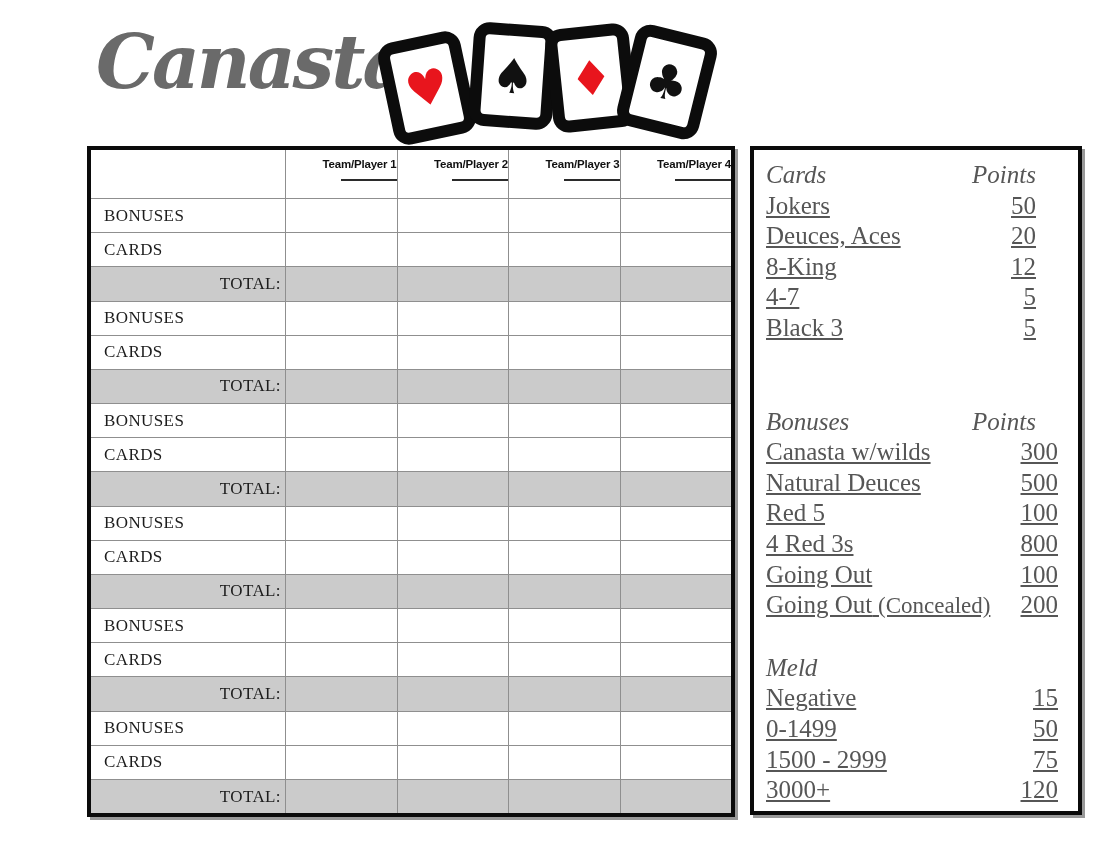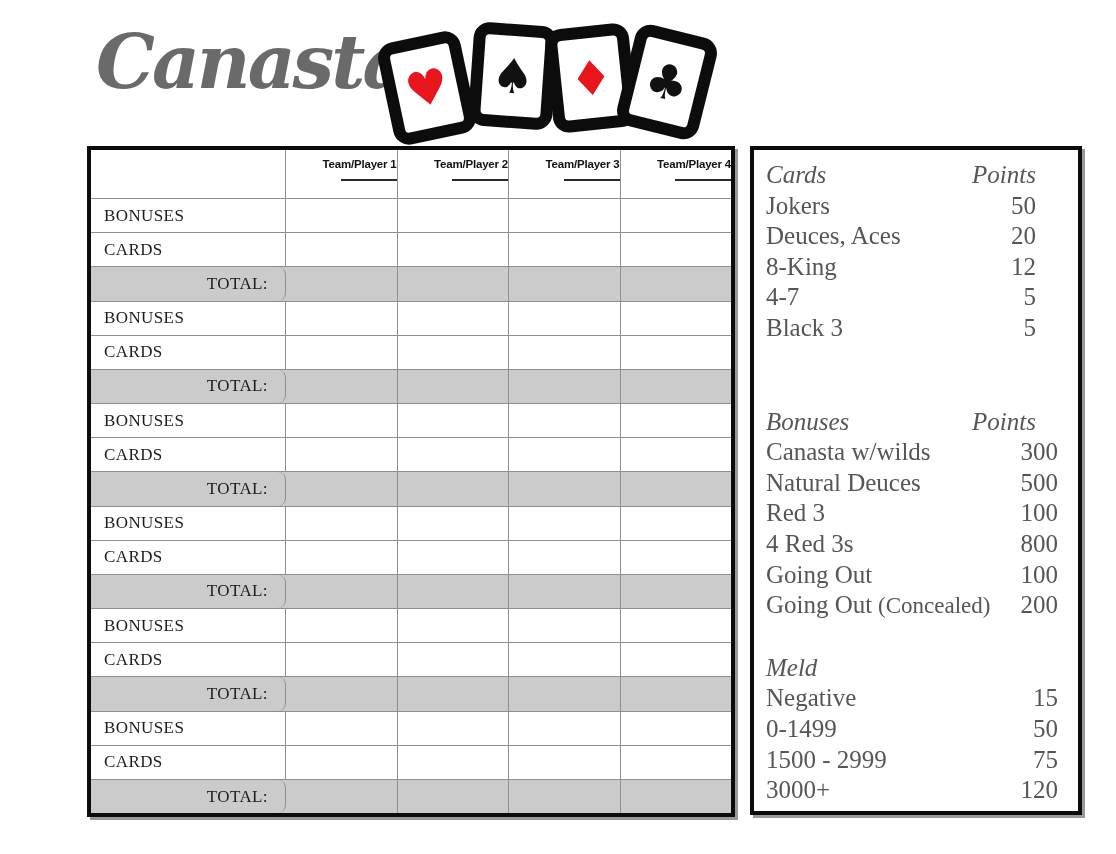--- a/index.html
+++ b/index.html
@@ -45,32 +45,32 @@
   .trow{flex:1;display:flex;border-bottom:1px solid #8f8f8f;}
   .trow:last-child{border-bottom:none;}
   .lab{
     width:195px;flex:none;box-sizing:border-box;border-right:1px solid #8f8f8f;
     display:flex;align-items:center;padding-left:13px;
     font-size:17px;color:#1c1c1c;letter-spacing:0.4px;
   }
   .cell{flex:1;border-right:1px solid #8f8f8f;}
   .cell:last-child{border-right:none;}
   .total-row{background:#cbcbcb;}
-  .total-row .lab{justify-content:flex-end;padding-right:17px;padding-left:0;border-radius:8px;}
+  .total-row .lab{justify-content:flex-end;padding-right:4px;padding-left:0;}
   
   .panel{
     position:absolute;left:750px;top:146px;width:332px;height:669px;
     box-sizing:border-box;border:4px solid #0b0b0b;background:#fff;
     padding:10px 20px 0 12px;color:#565656;
     box-shadow:3px 3px 0 rgba(0,0,0,0.4);
   }
   .sec-head{display:flex;justify-content:space-between;font-style:italic;
     font-size:25px;line-height:30.6px;}
   .pts-head{margin-right:22px;}
-  .prow{display:flex;justify-content:space-between;font-size:25px;line-height:30.6px;}
+  .prow{display:flex;justify-content:space-between;font-size:25px;line-height:30.6px;text-decoration:underline;}
   .plab{white-space:nowrap;}
   .psuffix{font-size:23px;}
   .sec-bonuses{margin-top:63px;}
   .sec-meld{margin-top:31px;}
   .sec-cards .pts{margin-right:22px;}
 </style>
 </head>
 <body>
 
 <div class="logo" style="color: rgb(106, 106, 106);">Canasta</div>
@@ -259,21 +259,21 @@
     <div class="sec-rows">
         <div class="prow">
           <span class="plab">Canasta w/wilds</span>
           <span class="pts">300</span>
         </div>
         <div class="prow">
           <span class="plab">Natural Deuces</span>
           <span class="pts">500</span>
         </div>
         <div class="prow">
-          <span class="plab">Red 3</span>
+          <span class="plab">Red 5</span>
           <span class="pts">100</span>
         </div>
         <div class="prow">
           <span class="plab">4 Red 3s</span>
           <span class="pts">800</span>
         </div>
         <div class="prow">
           <span class="plab">Going Out</span>
           <span class="pts">100</span>
         </div>

